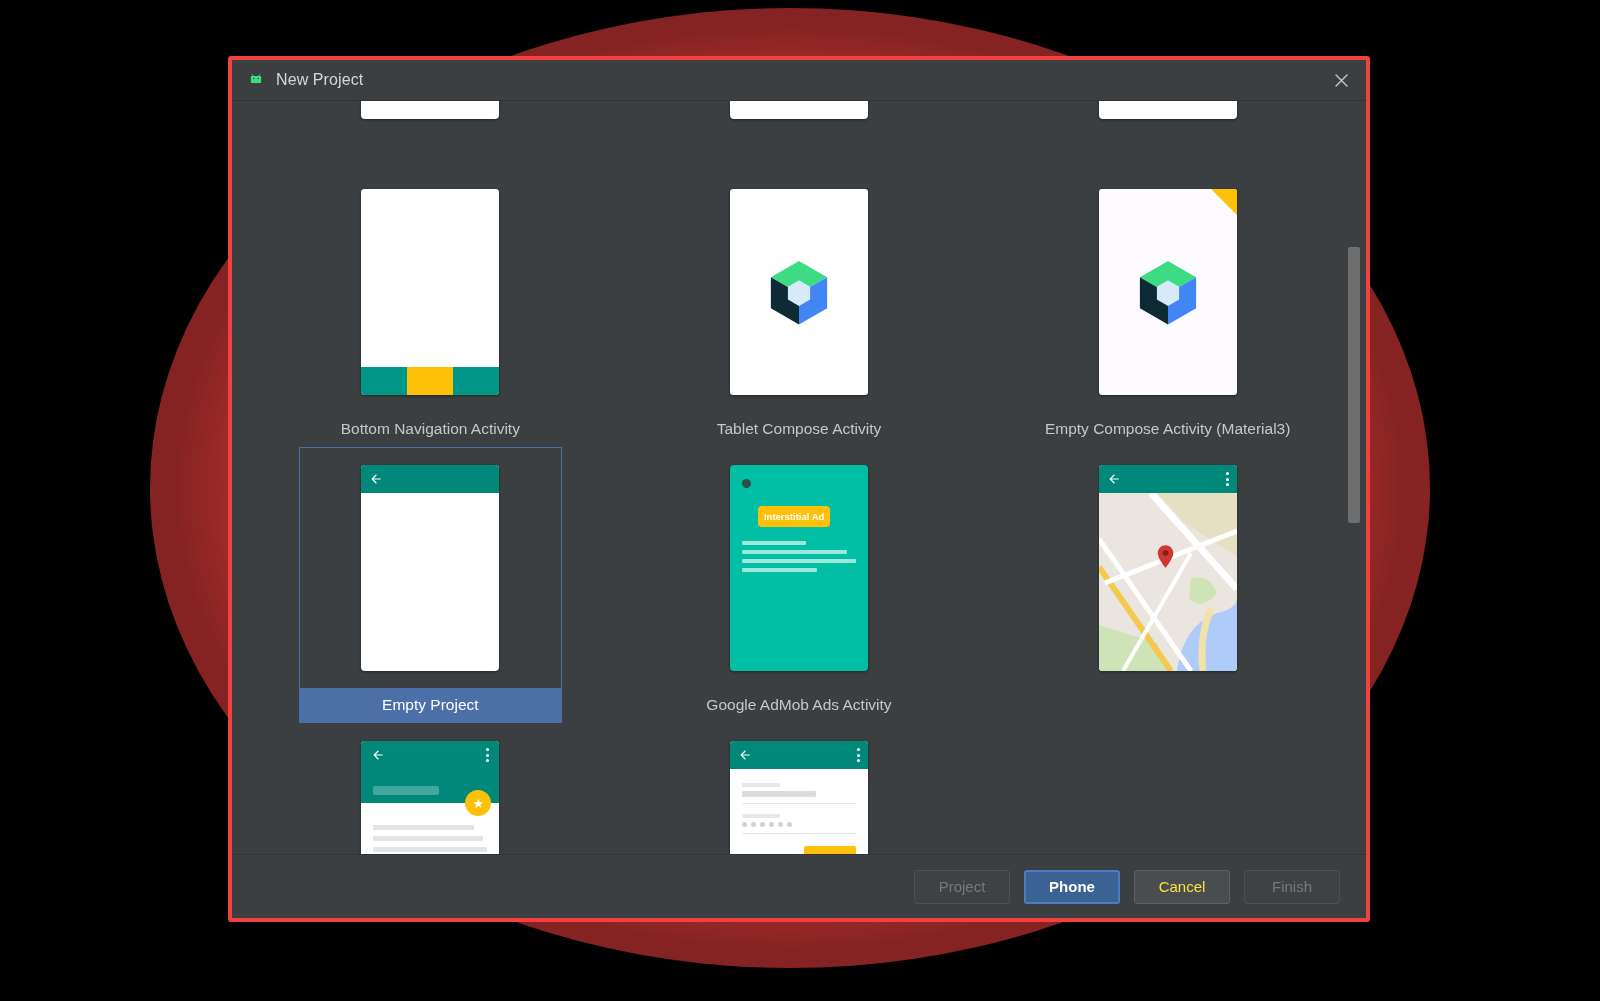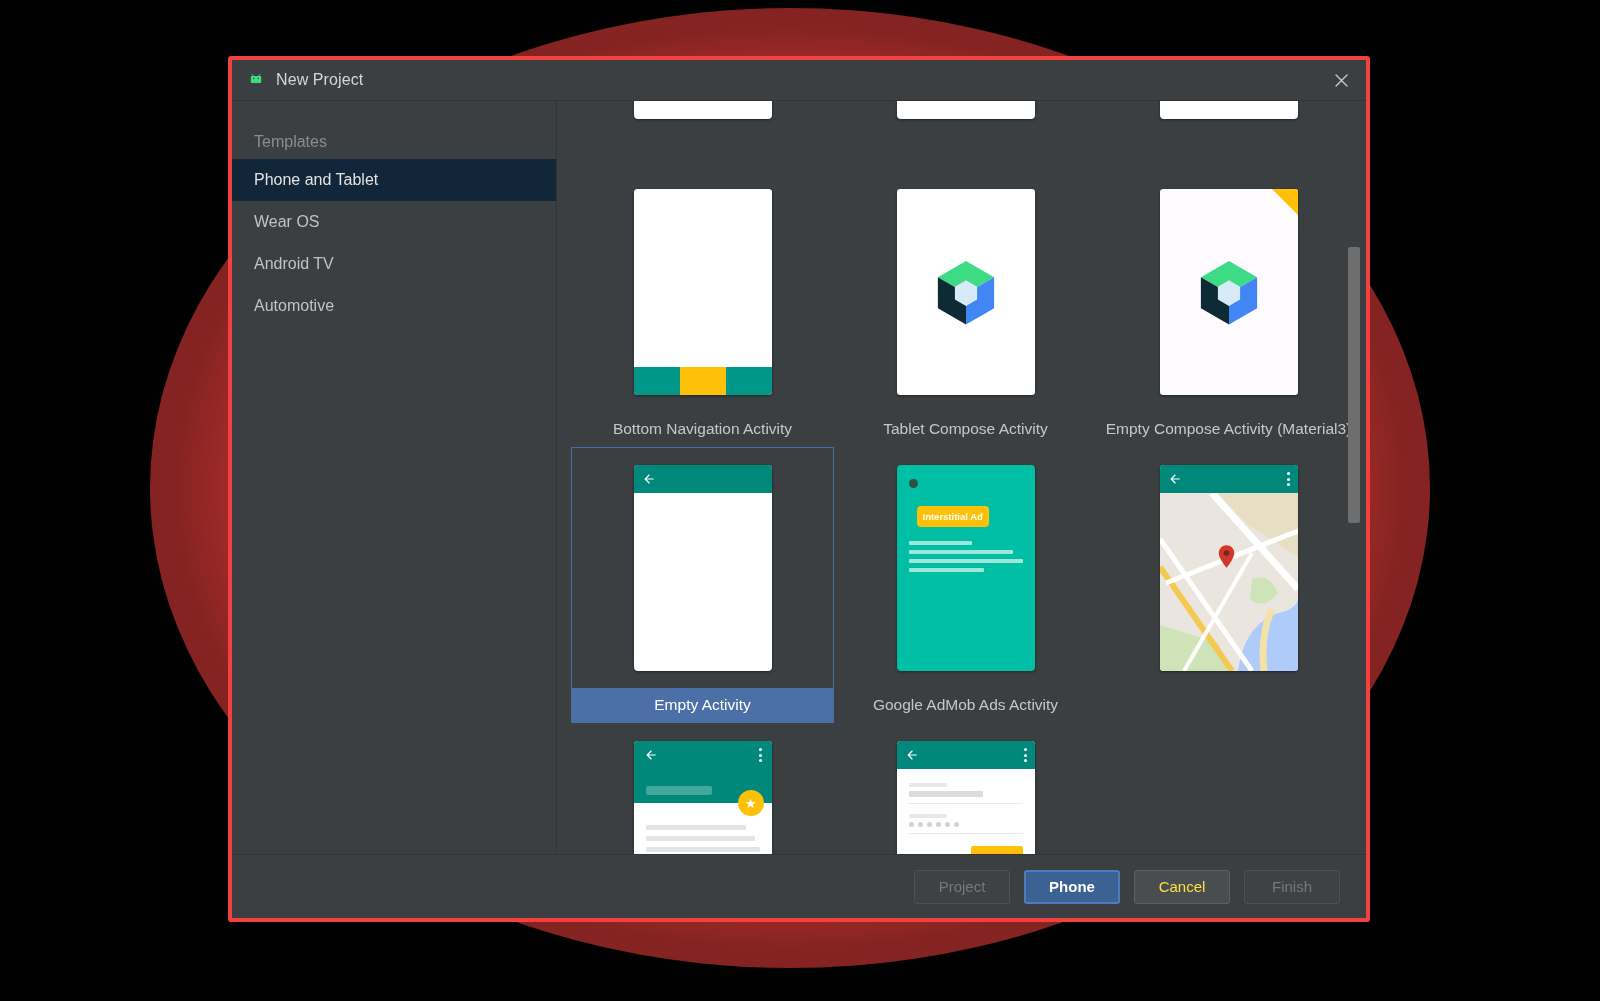--- a/index.html
+++ b/index.html
@@ -264,21 +264,21 @@
     position: relative; padding: 14px 12px;
   }
   #thumb-admob .dot {
     width: 9px; height: 9px; border-radius: 50%;
     background: #2f4f49; margin-bottom: 18px;
   }
   #thumb-admob .ad-btn {
     background: #ffc107; color: #ffffff;
     font-size: 9.5px; font-weight: bold;
     padding: 5px 6px; border-radius: 4px;
-    display: inline-block; margin-left: 8px;
+    display: inline-block; margin-left: 16px;
     white-space: nowrap;
   }
   #thumb-admob .lines { margin-top: 14px; }
   #thumb-admob .lines i {
     display: block; height: 4px; border-radius: 1px;
     background: rgba(255,255,255,.62);
     margin-bottom: 5px;
   }
 
   
@@ -390,35 +390,20 @@
     <span class="spacer"></span>
     <div id="close-btn">
       <svg width="15" height="15" viewBox="0 0 15 15">
         <path stroke="#c9c9c9" stroke-width="1.4" stroke-linecap="round" d="M2 2l11 11M13 2L2 13"></path>
       </svg>
     </div>
   </div>
 
   <div id="dialog-body">
 
-    <div id="sidebar">
-      <div class="section-head">Templates</div>
-      <div class="side-item selected">
-        <span>Phone and Tablet</span>
-      </div>
-      <div class="side-item">
-        <span>Wear OS</span>
-      </div>
-      <div class="side-item">
-        <span>Android TV</span>
-      </div>
-      <div class="side-item">
-        <span>Automotive</span>
-      </div>
-    </div>
 
     <div id="templates-pane">
       <div id="grid-clip">
         <div id="grid">
 
           <div class="cell">
             <div class="thumb-wrap">
               <div class="phone">
                 
               </div>
@@ -488,21 +473,21 @@
           <div class="cell selected">
             <div class="thumb-wrap">
               <div class="phone">
                 <div class="appbar">
                   <svg class="arrow-back" viewBox="0 0 24 24">
                     <path fill="#ffffff" d="M20 11H7.8l5.6-5.6L12 4l-8 8 8 8 1.4-1.4L7.8 13H20z"></path>
                   </svg>
                 </div>
               </div>
             </div>
-            <div class="cell-label">Empty Activity</div>
+            <div class="cell-label">Empty Project</div>
           </div>
 
 
           <div class="cell">
             <div class="thumb-wrap">
               <div class="phone" id="thumb-admob">
                 <div class="dot"></div>
                 <span class="ad-btn">Interstitial Ad</span>
                 <div class="lines">
                   <i style="width:56%"></i>

